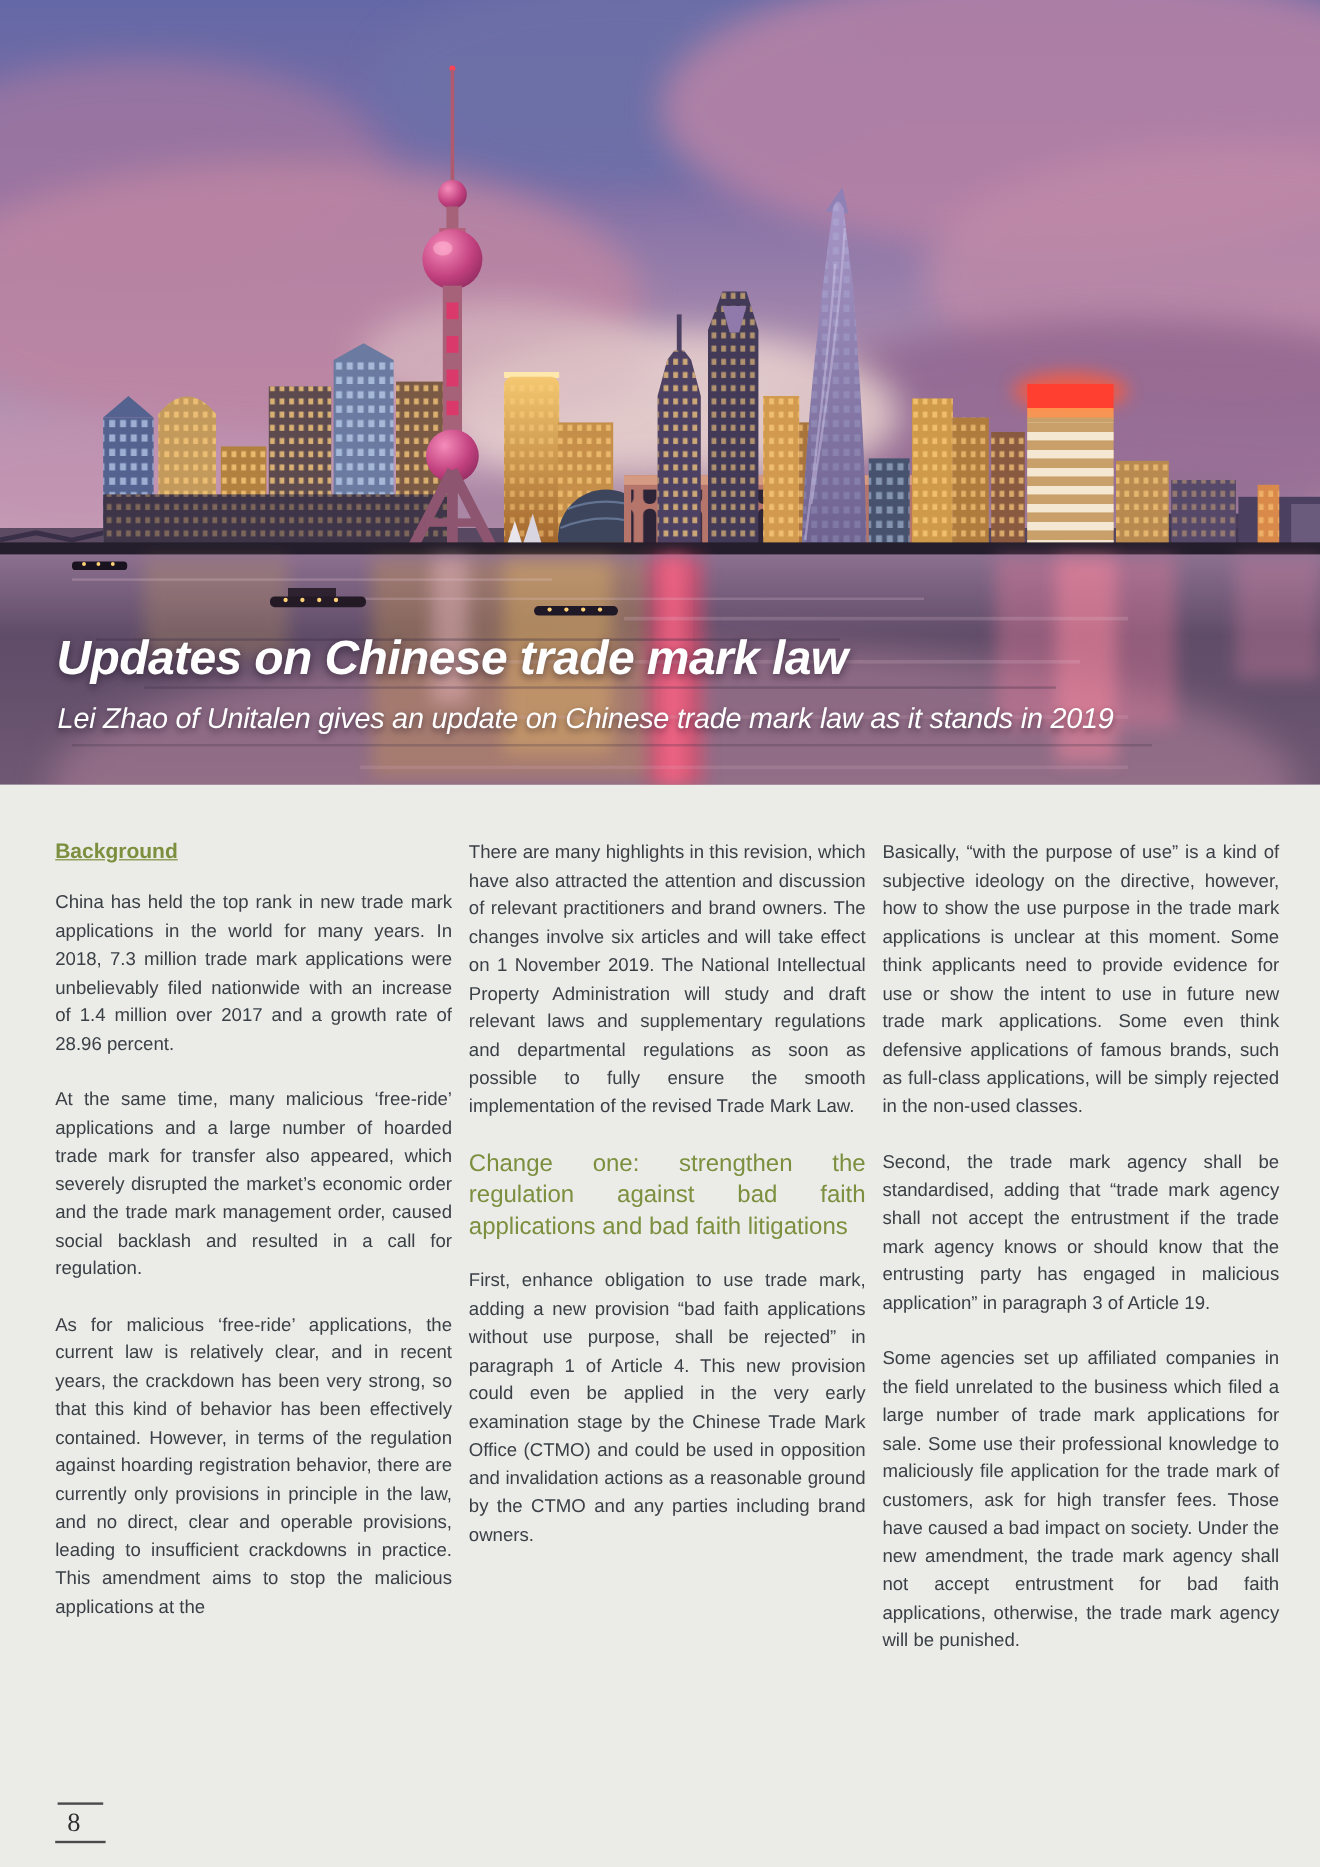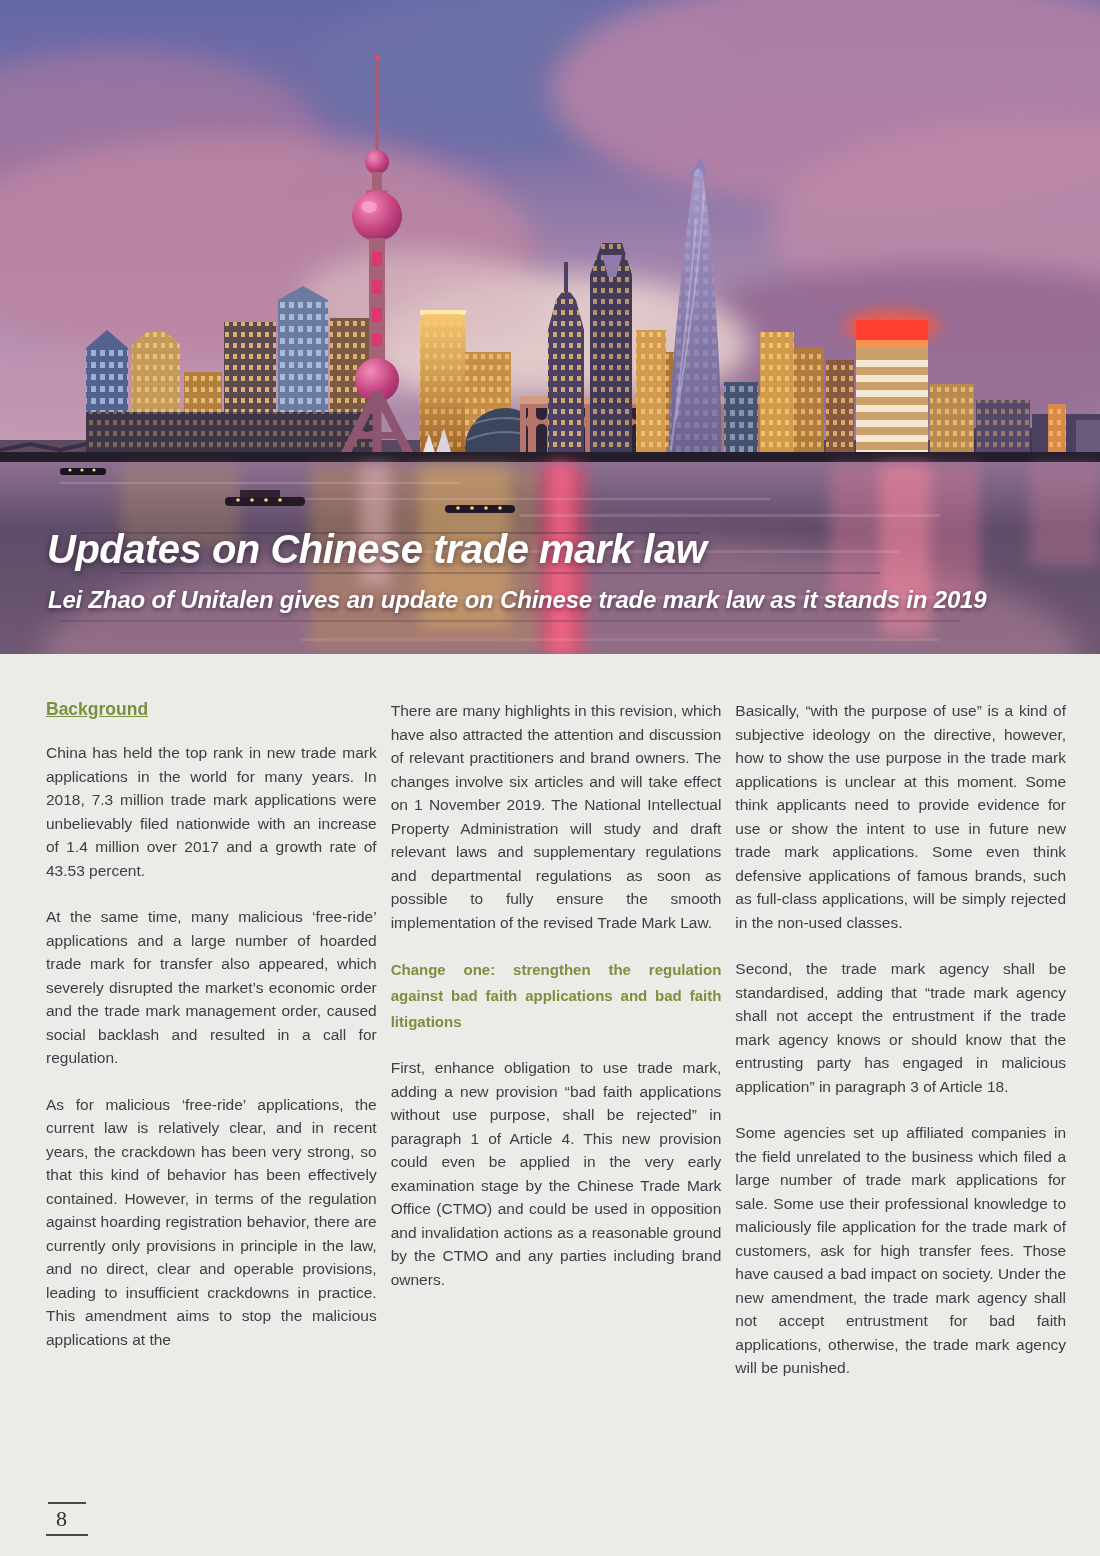--- a/index.html
+++ b/index.html
@@ -16,21 +16,21 @@
   .hero svg{display:block;width:1100px;height:654px;}
   .hero-title{
     position:absolute;left:47px;top:527px;width:900px;
     font-size:40px;font-weight:700;font-style:italic;color:#ffffff;
     letter-spacing:-0.5px;
     text-shadow:0 2px 7px rgba(20,10,30,.55);
     white-space:nowrap;
   }
   .hero-subtitle{
     position:absolute;left:48px;top:586px;width:1010px;
-    font-size:24px;font-weight:700;font-style:italic;color:#ffffff;
+    font-size:24px;font-weight:400;font-style:italic;color:#ffffff;
     letter-spacing:-0.2px;
     text-shadow:0 2px 5px rgba(20,10,30,.55);
     white-space:nowrap;
   }
   
   .columns{
     position:absolute;top:699px;left:46px;width:1020px;
     display:flex;gap:14px;
   }
   .col{flex:1 1 0;min-width:0;}
@@ -38,21 +38,21 @@
     margin:0 0 23px 0;
     font-size:15.5px;line-height:23.5px;
     color:#3b4046;text-align:justify;
   }
   .h-small{
     margin:0 0 21px 0;
     font-size:17.5px;font-weight:700;color:#7c8f3e;text-decoration:underline;
   }
   .h-change{
     margin:7px 0 21px 0;
-    font-size:15px;line-height:26px;font-weight:700;color:#7c8f3e;
+    font-size:20px;line-height:26px;font-weight:400;color:#7c8f3e;
     text-align:justify;
   }
   
   .footer{position:absolute;left:46px;top:1502px;width:60px;}
   .rule-top{width:38px;height:0;border-top:2px solid #4a4a4a;margin-left:2px;}
   .page-num{
     font-family:"Liberation Serif", serif;
     font-size:22px;color:#2e2e2e;
     margin:2px 0 2px 10px;line-height:26px;
   }
@@ -289,34 +289,34 @@
     </svg>
 
     <div class="hero-title">Updates on Chinese trade mark law</div>
     <div class="hero-subtitle">Lei Zhao of Unitalen gives an update on Chinese trade mark law as it stands in 2019</div>
   </div>
 
   <div class="columns">
 
     <div class="col">
       <h3 class="h-small">Background</h3>
-      <p class="para">China has held the top rank in new trade mark applications in the world for many years. In 2018, 7.3 million trade mark applications were unbelievably filed nationwide with an increase of 1.4 million over 2017 and a growth rate of 43.53 percent.</p>
+      <p class="para">China has held the top rank in new trade mark applications in the world for many years. In 2018, 7.3 million trade mark applications were unbelievably filed nationwide with an increase of 1.4 million over 2017 and a growth rate of 28.96 percent.</p>
       <p class="para">At the same time, many malicious ‘free-ride’ applications and a large number of hoarded trade mark for transfer also appeared, which severely disrupted the market’s economic order and the trade mark management order, caused social backlash and resulted in a call for regulation.</p>
       <p class="para">As for malicious ‘free-ride’ applications, the current law is relatively clear, and in recent years, the crackdown has been very strong, so that this kind of behavior has been effectively contained. However, in terms of the regulation against hoarding registration behavior, there are currently only provisions in principle in the law, and no direct, clear and operable provisions, leading to insufficient crackdowns in practice. This amendment aims to stop the malicious applications at the</p>
     </div>
 
     <div class="col">
       <p class="para">There are many highlights in this revision, which have also attracted the attention and discussion of relevant practitioners and brand owners. The changes involve six articles and will take effect on 1 November 2019. The National Intellectual Property Administration will study and draft relevant laws and supplementary regulations and departmental regulations as soon as possible to fully ensure the smooth implementation of the revised Trade Mark Law.</p>
       <h2 class="h-change">Change one: strengthen the regulation against bad faith applications and bad faith litigations</h2>
       <p class="para">First, enhance obligation to use trade mark, adding a new provision “bad faith applications without use purpose, shall be rejected” in paragraph 1 of Article 4. This new provision could even be applied in the very early examination stage by the Chinese Trade Mark Office (CTMO) and could be used in opposition and invalidation actions as a reasonable ground by the CTMO and any parties including brand owners.</p>
     </div>
 
     <div class="col">
       <p class="para">Basically, “with the purpose of use” is a kind of subjective ideology on the directive, however, how to show the use purpose in the trade mark applications is unclear at this moment. Some think applicants need to provide evidence for use or show the intent to use in future new trade mark applications. Some even think defensive applications of famous brands, such as full-class applications, will be simply rejected in the non-used classes.</p>
-      <p class="para">Second, the trade mark agency shall be standardised, adding that “trade mark agency shall not accept the entrustment if the trade mark agency knows or should know that the entrusting party has engaged in malicious application” in paragraph 3 of Article 18.</p>
+      <p class="para">Second, the trade mark agency shall be standardised, adding that “trade mark agency shall not accept the entrustment if the trade mark agency knows or should know that the entrusting party has engaged in malicious application” in paragraph 3 of Article 19.</p>
       <p class="para">Some agencies set up affiliated companies in the field unrelated to the business which filed a large number of trade mark applications for sale. Some use their professional knowledge to maliciously file application for the trade mark of customers, ask for high transfer fees. Those have caused a bad impact on society. Under the new amendment, the trade mark agency shall not accept entrustment for bad faith applications, otherwise, the trade mark agency will be punished.</p>
     </div>
 
   </div>
 
   <div class="footer">
     <div class="rule-top"></div>
     <div class="page-num">8</div>
     <div class="rule-bottom"></div>
   </div>

